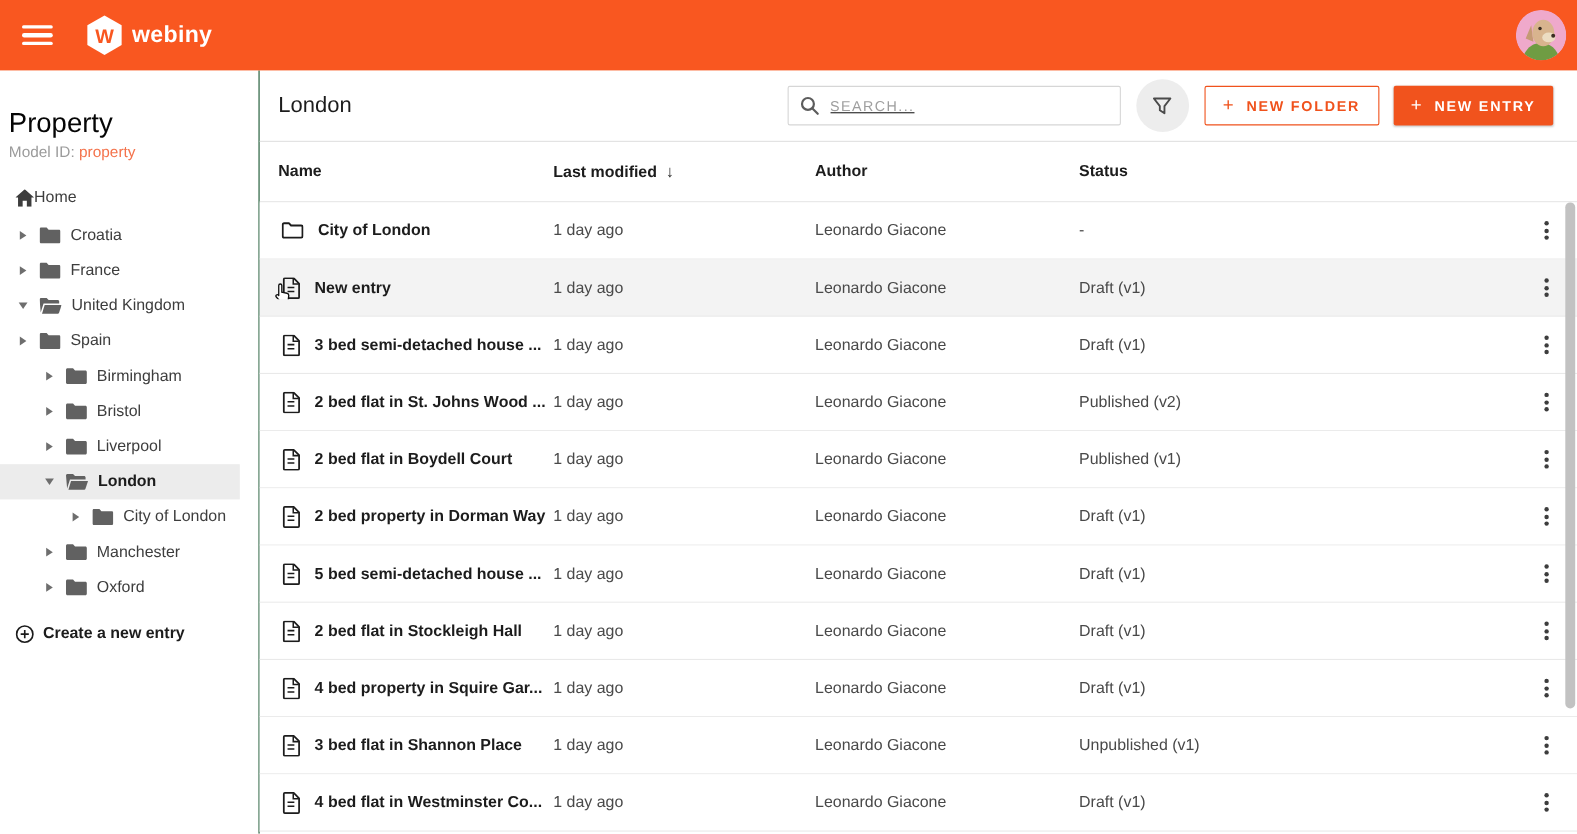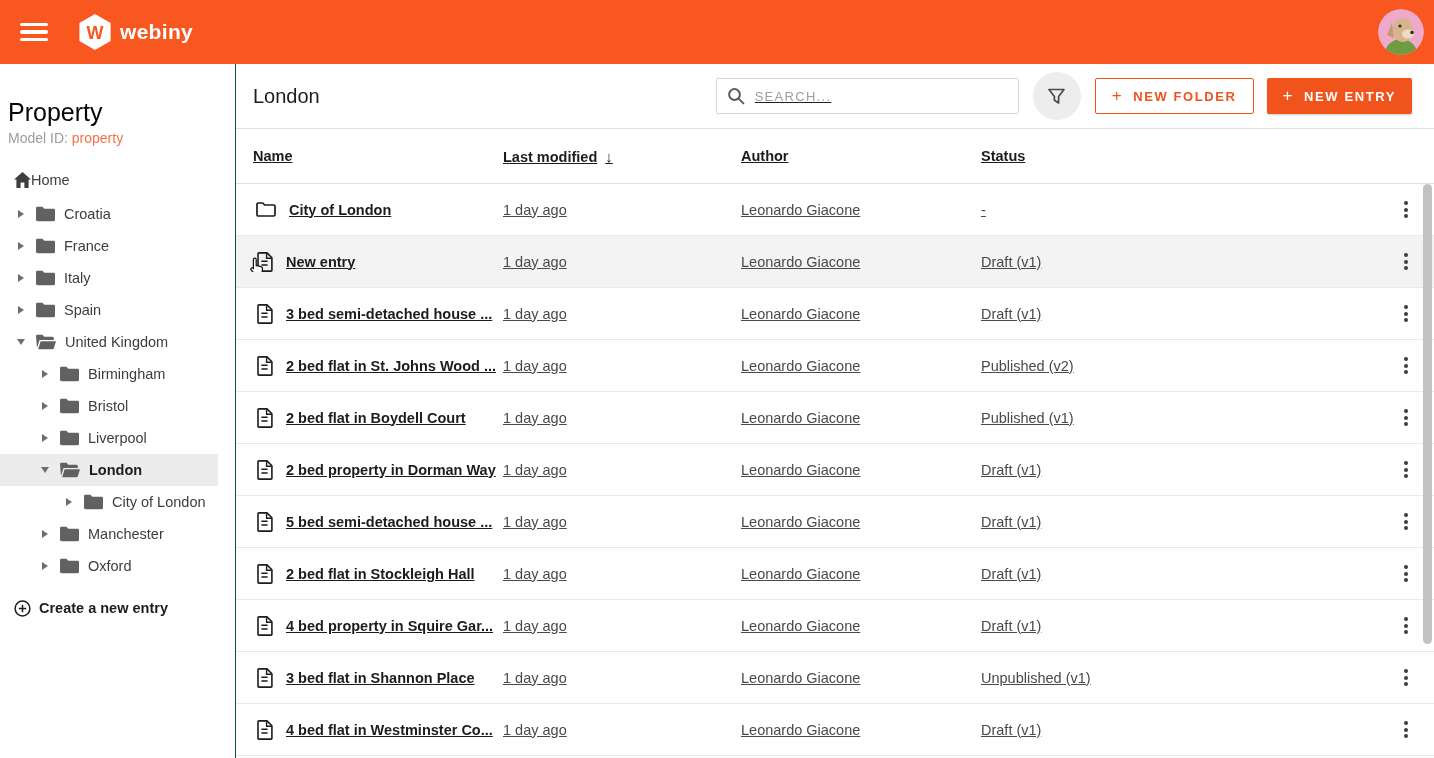--- a/index.html
+++ b/index.html
@@ -50,21 +50,21 @@
   .btn-solid { margin-left:13px; background:#f1531d; color:#fff; border:none; box-shadow:0 1px 2px rgba(0,0,0,.2); }
 
   
   .grid { display:grid; grid-template-columns:267px 238px 240px 1fr 56px; align-items:center; }
   .thead { height:55px; flex:0 0 55px; border-bottom:1px solid #e0e0e0; font-size:14.5px; font-weight:700; color:#1c1c1c; }
   .thead .cell:first-child { padding-left:17px; }
   .sort-arrow { font-weight:400; margin-left:8px; font-size:15px; color:#1c1c1c; }
   .rows { flex:1; }
   .trow { height:52px; border-bottom:1px solid #e9e9e9; font-size:14.5px; color:#494949; background:#fff; cursor:pointer; }
   .trow.hovered { background:#f3f3f3; }
-  .cell { overflow:hidden; white-space:nowrap;text-decoration:underline; }
+  .cell { overflow:hidden; white-space:nowrap; }
   .cell.namec { display:flex; align-items:center; gap:13px; padding-left:20px; font-weight:700; color:#1c1c1c; }
   .icon-wrap { position:relative; display:flex; }
   .cursor-overlay { position:absolute; left:-8px; top:5px; }
   .kebab { display:flex; flex-direction:column; align-items:center; justify-content:center; gap:2.6px; height:100%; cursor:pointer; }
   .kebab i { width:4px; height:4px; border-radius:50%; background:#3d3d3d; }
 
   
   .vscroll-track { position:absolute; right:0; top:66px; width:12px; bottom:0; background:transparent; }
   .vscroll-thumb { position:absolute; right:2px; top:118px; width:9px; height:460px; background:#c2c2c2; border-radius:5px; }
 </style>
@@ -140,51 +140,40 @@
             </span>
             <span class="fico">
               <svg width="19" height="16" viewBox="0 0 19 16">
                 <path d="M0 2.2C0 1.4.6.8 1.4.8h5l1.8 2h9.4c.8 0 1.4.6 1.4 1.4v9.6c0 .8-.6 1.4-1.4 1.4H1.4C.6 15.2 0 14.6 0 13.8Z" fill="#616161"></path>
               </svg>
             </span>
             <span class="tlabel">France</span>
           </div>
           <div class="tree-item" style="padding-left: 14px;">
             <span class="tw">
-              <i class="arrow-r"></i>
-            </span>
-            <span class="fico">
-              <svg width="19" height="16" viewBox="0 0 19 16">
-                <path d="M0 2.2C0 1.4.6.8 1.4.8h5l1.8 2h9.4c.8 0 1.4.6 1.4 1.4v9.6c0 .8-.6 1.4-1.4 1.4H1.4C.6 15.2 0 14.6 0 13.8Z" fill="#616161"></path>
-              </svg>
-            </span>
-            <span class="tlabel">Italy</span>
-          </div>
-          <div class="tree-item" style="padding-left: 14px;">
-            <span class="tw">
-              <i class="arrow-r"></i>
-            </span>
-            <span class="fico">
-              <svg width="19" height="16" viewBox="0 0 19 16">
-                <path d="M0 2.2C0 1.4.6.8 1.4.8h5l1.8 2h9.4c.8 0 1.4.6 1.4 1.4v9.6c0 .8-.6 1.4-1.4 1.4H1.4C.6 15.2 0 14.6 0 13.8Z" fill="#616161"></path>
-              </svg>
-            </span>
-            <span class="tlabel">Spain</span>
-          </div>
-          <div class="tree-item" style="padding-left: 14px;">
-            <span class="tw">
               <i class="arrow-d"></i>
             </span>
             <span class="fico">
               <svg width="20" height="16" viewBox="0 0 20 16">
                 <path d="M0 2.2C0 1.4.6.8 1.4.8h5l1.8 2h8.2c.8 0 1.4.6 1.4 1.4V6H3.6L1 14Z" fill="#616161"></path>
                 <path d="M4.6 7.2H20l-2.3 7.2c-.2.5-.6.8-1.1.8H2.2Z" fill="#616161"></path>
               </svg>
             </span>
             <span class="tlabel">United Kingdom</span>
+          </div>
+          <div class="tree-item" style="padding-left: 14px;">
+            <span class="tw">
+              <i class="arrow-r"></i>
+            </span>
+            <span class="fico">
+              <svg width="19" height="16" viewBox="0 0 19 16">
+                <path d="M0 2.2C0 1.4.6.8 1.4.8h5l1.8 2h9.4c.8 0 1.4.6 1.4 1.4v9.6c0 .8-.6 1.4-1.4 1.4H1.4C.6 15.2 0 14.6 0 13.8Z" fill="#616161"></path>
+              </svg>
+            </span>
+            <span class="tlabel">Spain</span>
           </div>
           <div class="tree-item" style="padding-left: 38px;">
             <span class="tw">
               <i class="arrow-r"></i>
             </span>
             <span class="fico">
               <svg width="19" height="16" viewBox="0 0 19 16">
                 <path d="M0 2.2C0 1.4.6.8 1.4.8h5l1.8 2h9.4c.8 0 1.4.6 1.4 1.4v9.6c0 .8-.6 1.4-1.4 1.4H1.4C.6 15.2 0 14.6 0 13.8Z" fill="#616161"></path>
               </svg>
             </span>

